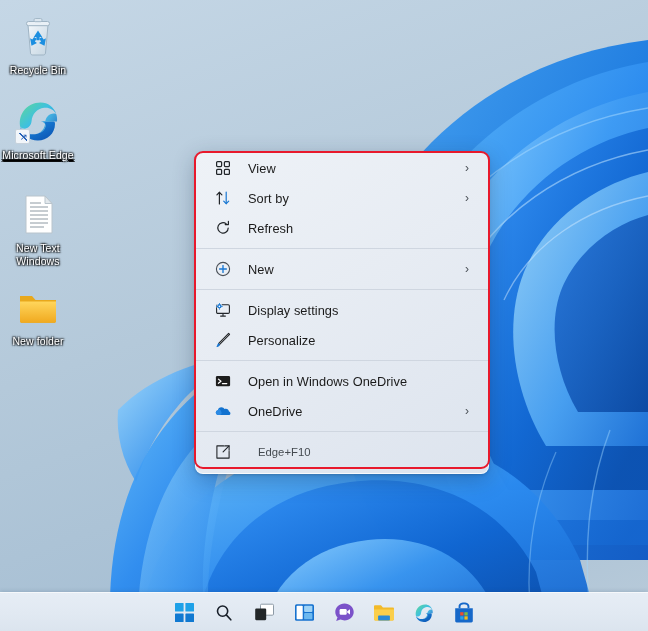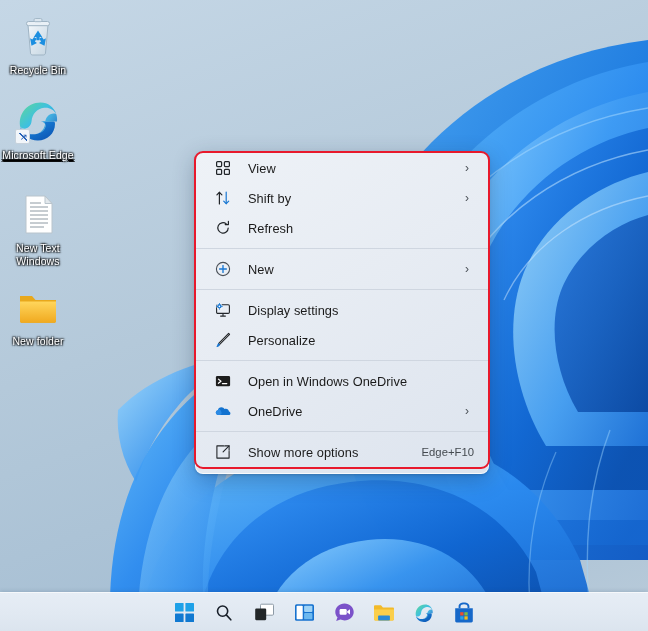--- a/index.html
+++ b/index.html
@@ -343,21 +343,21 @@
           <g stroke="#22262a" stroke-width="1.2" fill="none" stroke-linecap="round">
             <line x1="4.4" y1="14" x2="4.4" y2="2.4"></line>
             <polyline points="1.9,4.9 4.4,2.3 6.9,4.9"></polyline>
           </g>
           <g stroke="#1877d2" stroke-width="1.2" fill="none" stroke-linecap="round">
             <line x1="11.2" y1="2" x2="11.2" y2="13.6"></line>
             <polyline points="8.7,11.1 11.2,13.7 13.7,11.1"></polyline>
           </g>
         </svg>
       </span>
-      <span class="mi-label">Shift by</span>
+      <span class="mi-label">Sort by</span>
       <span class="mi-chevron">›</span>
     </div>
 
     <div class="menu-item">
       <span class="mi-icon">
         <svg width="16" height="16" viewBox="0 0 16 16" fill="none" stroke="#22262a" stroke-width="1.2" stroke-linecap="round">
           <path d="M13.2,8 A5.2,5.2 0 1 1 11.3,3.9"></path>
           <polyline points="13.4,1.4 13.4,4.6 10.2,4.6" stroke-linejoin="round"></polyline>
         </svg>
       </span>
@@ -446,21 +446,20 @@
     <div class="menu-sep"></div>
 
     <div class="menu-item">
       <span class="mi-icon">
         <svg width="16" height="16" viewBox="0 0 16 16" fill="none" stroke="#22262a" stroke-width="1.1" stroke-linecap="round" stroke-linejoin="round">
           <polyline points="8.6,1.9 1.9,1.9 1.9,14.1 14.1,14.1 14.1,7.4"></polyline>
           <line x1="8.1" y1="7.9" x2="14.1" y2="1.9"></line>
           <polyline points="9.7,1.9 14.1,1.9 14.1,6.3"></polyline>
         </svg>
       </span>
-      <span class="mi-label">Show more options</span>
       <span class="mi-accel">Edge+F10</span>
     </div>
 
   </div>
 
   <div id="menu-highlight"></div>
 
 </div>
 
 <div style="position:absolute;left:0;top:592px;width:648px;height:39px;

